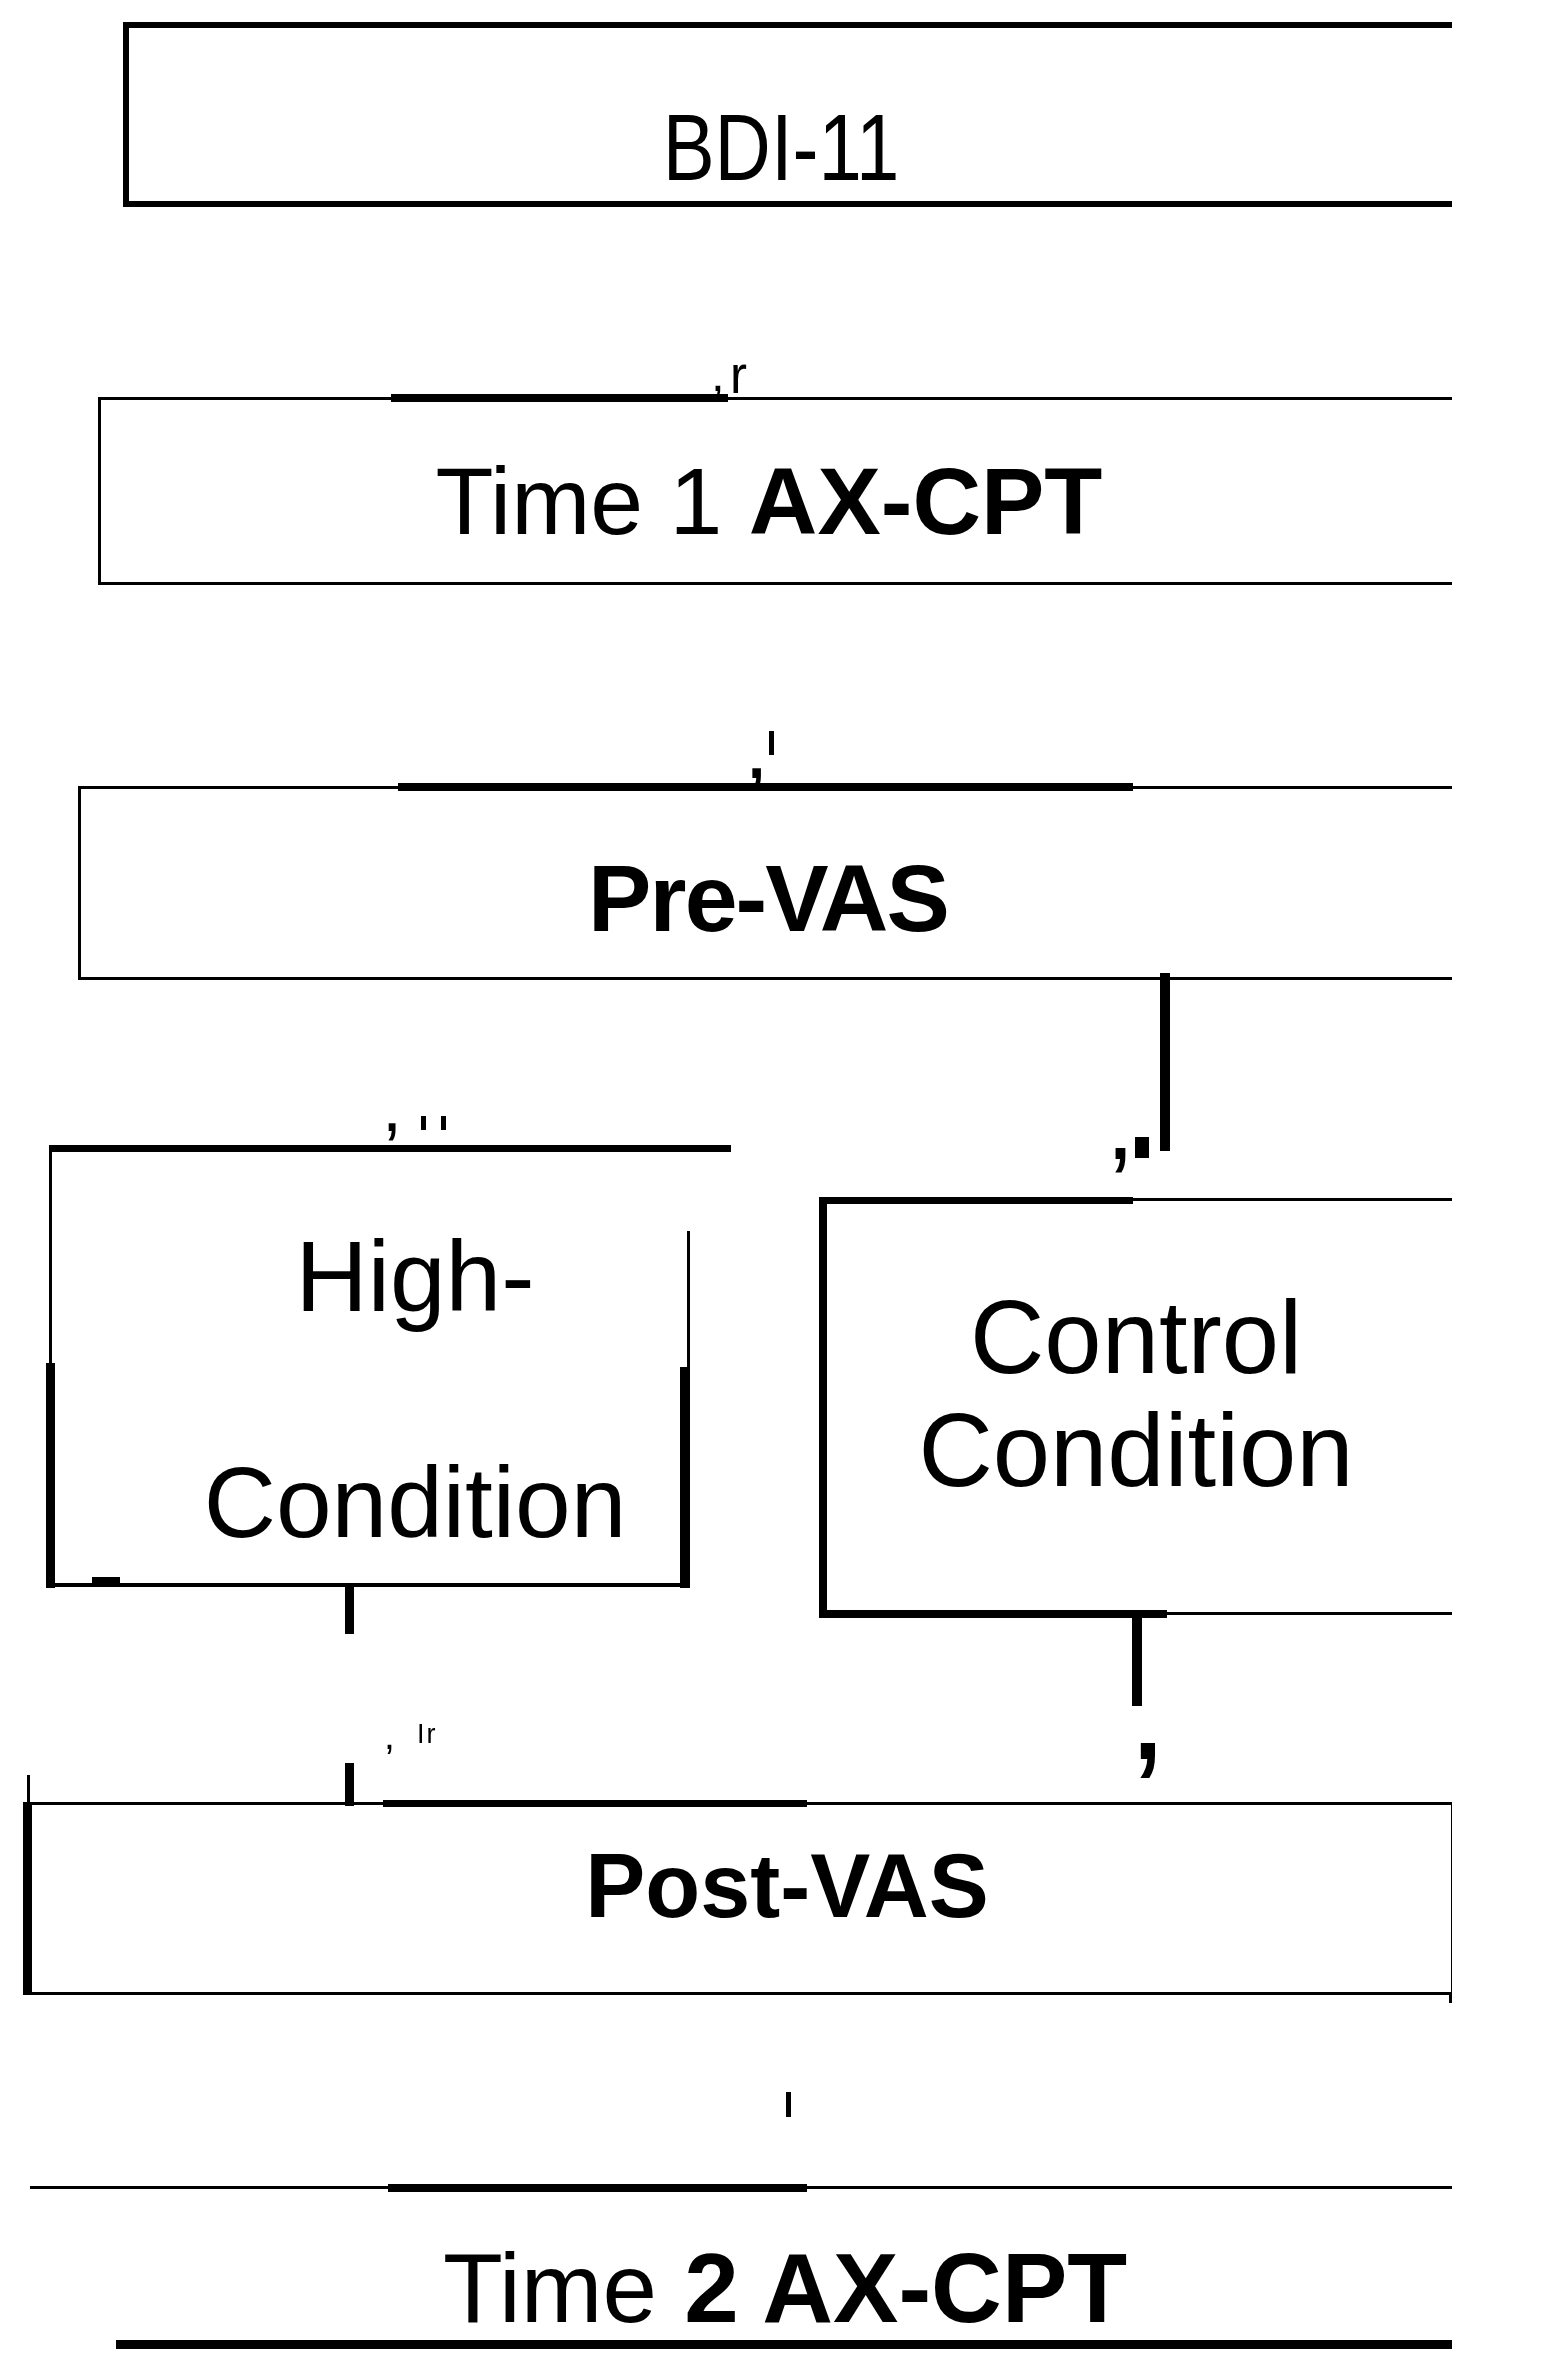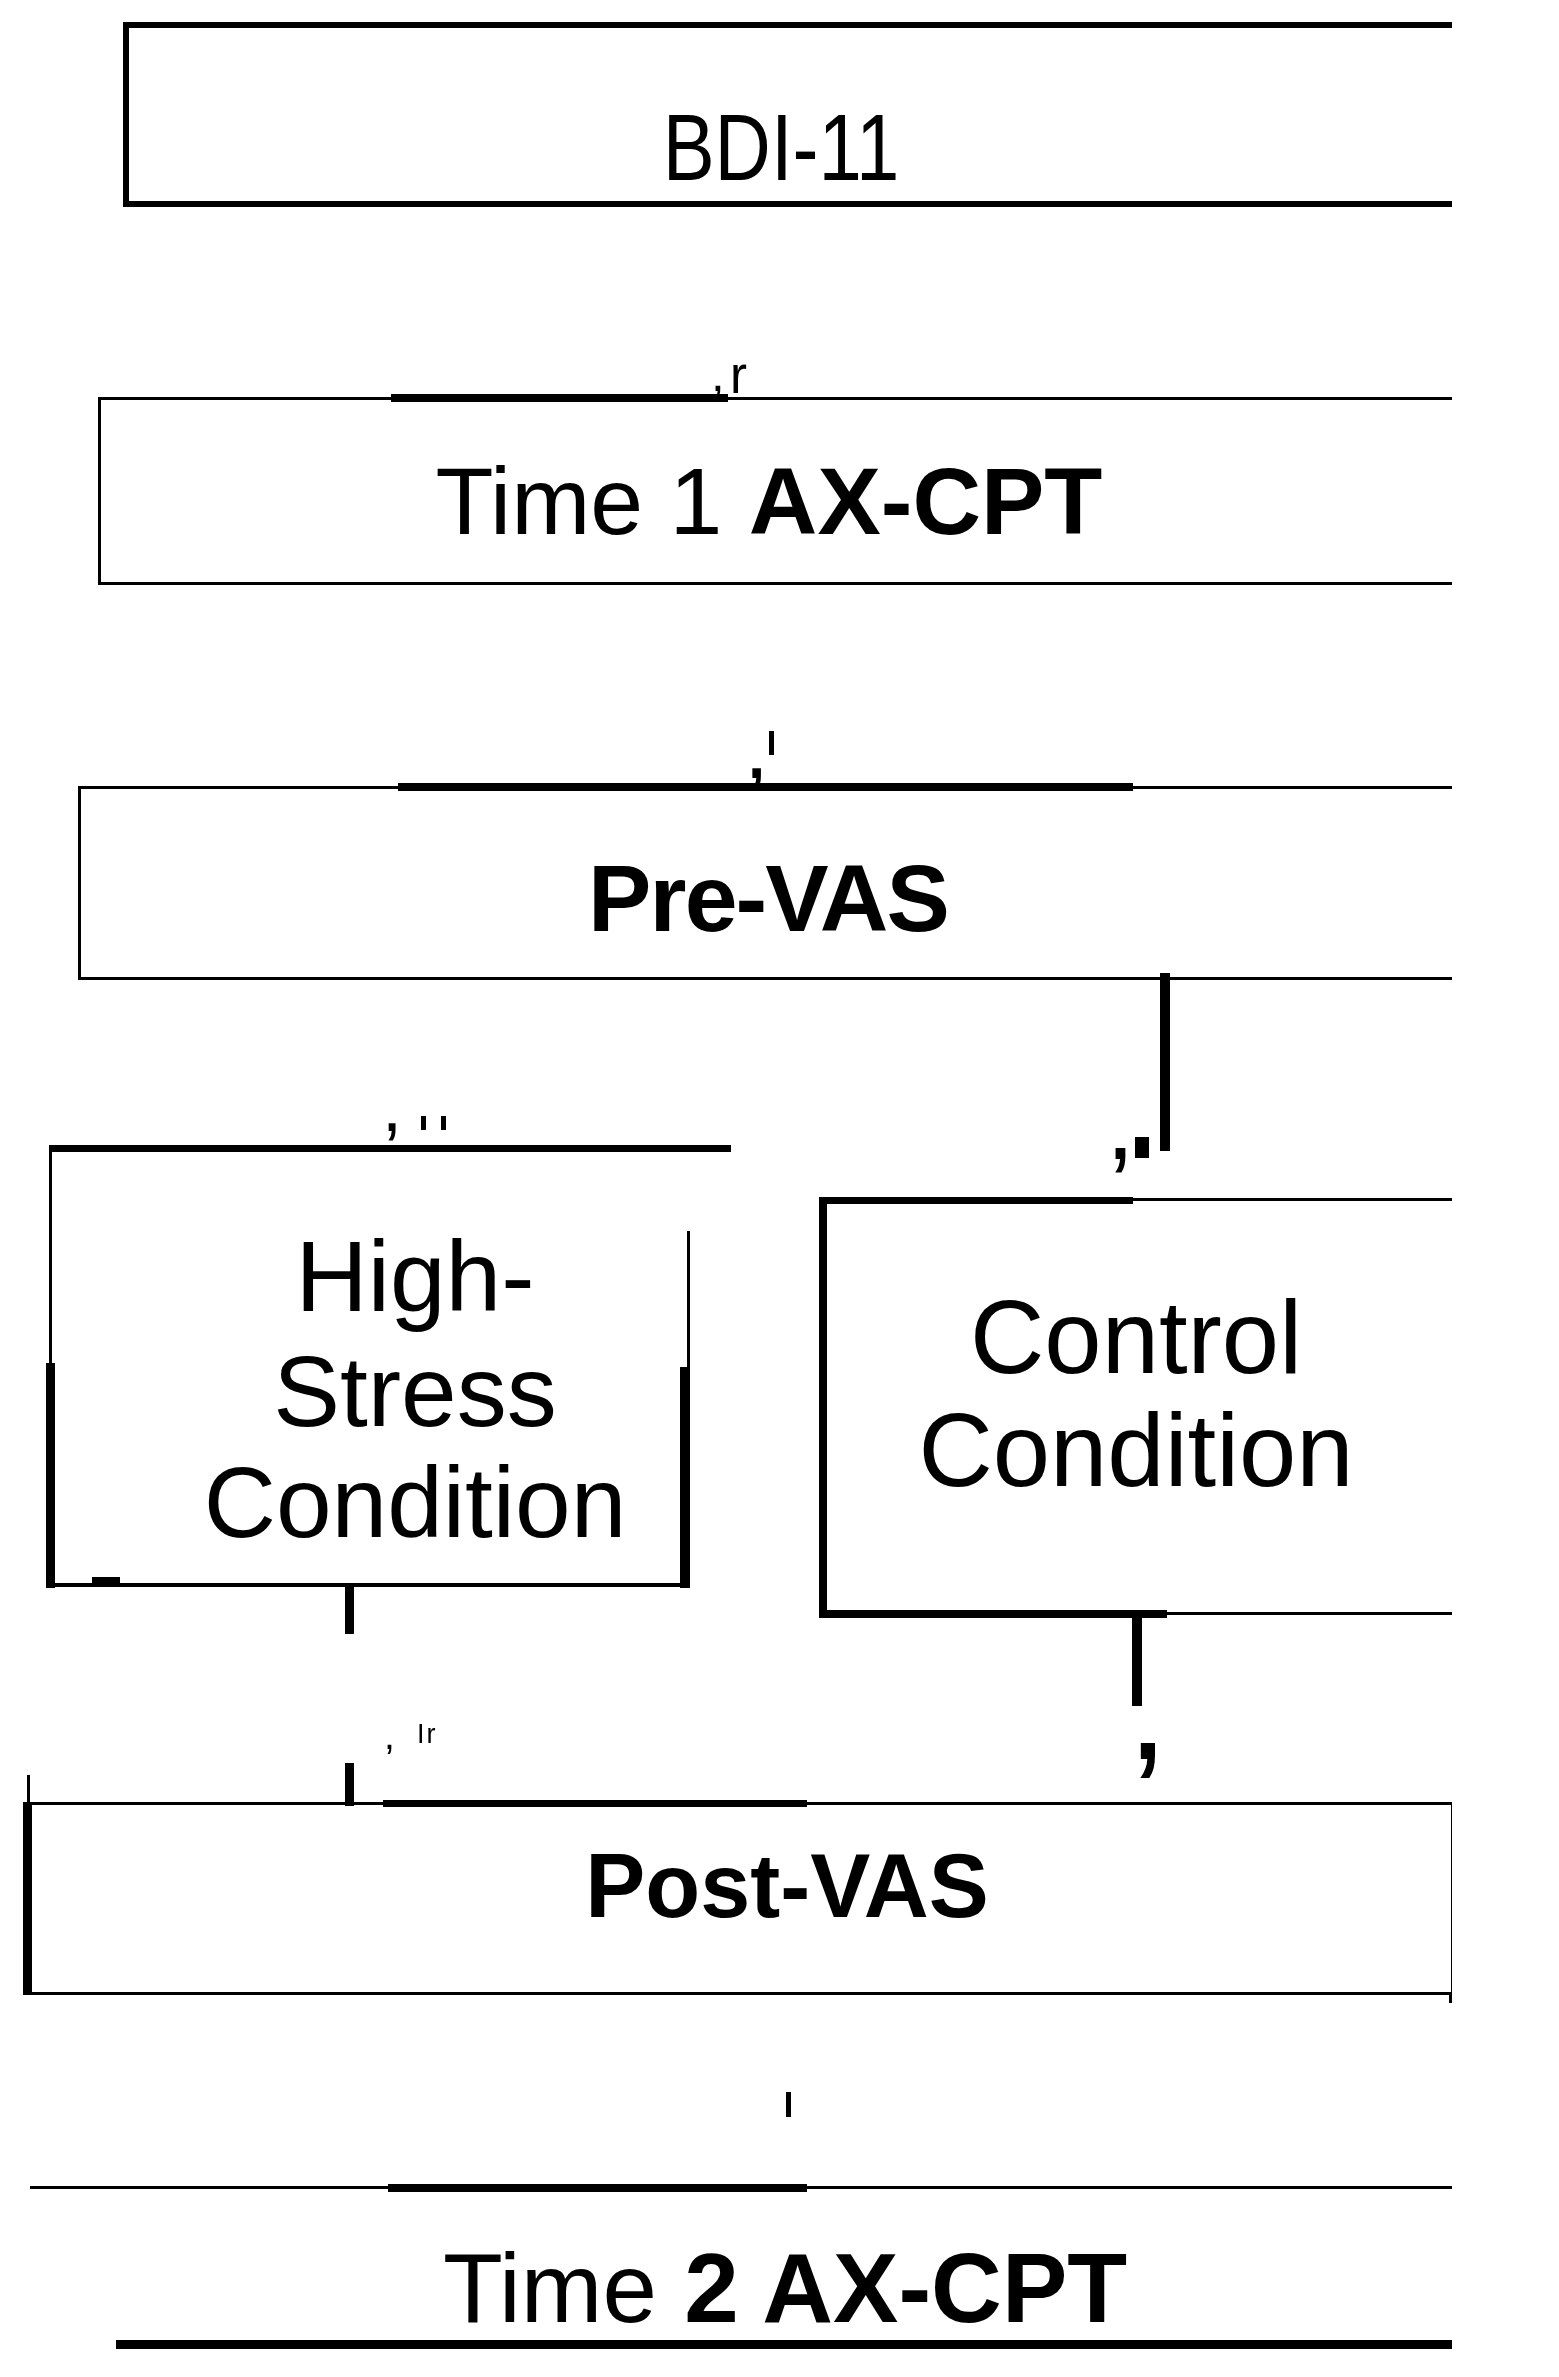--- a/index.html
+++ b/index.html
@@ -52,21 +52,20 @@
   <div class="ln" style="left:441px;top:1116px;width:4.6px;height:14px;"></div>
 
   <div class="ln" style="left:49px;top:1145px;width:682px;height:6.7px;"></div>
   <div class="ln" style="left:49px;top:1145px;width:3.1px;height:218px;"></div>
   <div class="ln" style="left:46px;top:1363px;width:9.2px;height:225px;"></div>
   <div class="ln" style="left:687px;top:1231px;width:3.1px;height:136px;"></div>
   <div class="ln" style="left:680px;top:1367px;width:10.3px;height:221px;"></div>
   <div class="ln" style="left:49px;top:1583px;width:641px;height:3.6px;"></div>
   <div class="ln" style="left:92px;top:1577px;width:28px;height:8.2px;"></div>
   <div class="txt" style="left:415px;top:1226px;font-size:100px;">High-</div>
-  <div class="txt" style="left:415px;top:1341px;font-size:100px;">Stress</div>
   <div class="txt" style="left:415px;top:1452px;font-size:100px;">Condition</div>
 
   <div class="ln" style="left:819px;top:1197px;width:314px;height:7.2px;"></div>
   <div class="ln" style="left:1132px;top:1198px;width:366px;height:3.1px;"></div>
   <div class="ln" style="left:819px;top:1197px;width:8.2px;height:421px;"></div>
   <div class="ln" style="left:1469px;top:1198px;width:3.1px;height:173px;"></div>
   <div class="ln" style="left:1463px;top:1371px;width:10.3px;height:247px;"></div>
   <div class="ln" style="left:819px;top:1610px;width:348px;height:7.7px;"></div>
   <div class="ln" style="left:1167px;top:1612px;width:304px;height:3.1px;"></div>
   <div class="txt" style="left:1136px;top:1286px;font-size:103px;">Control</div>

